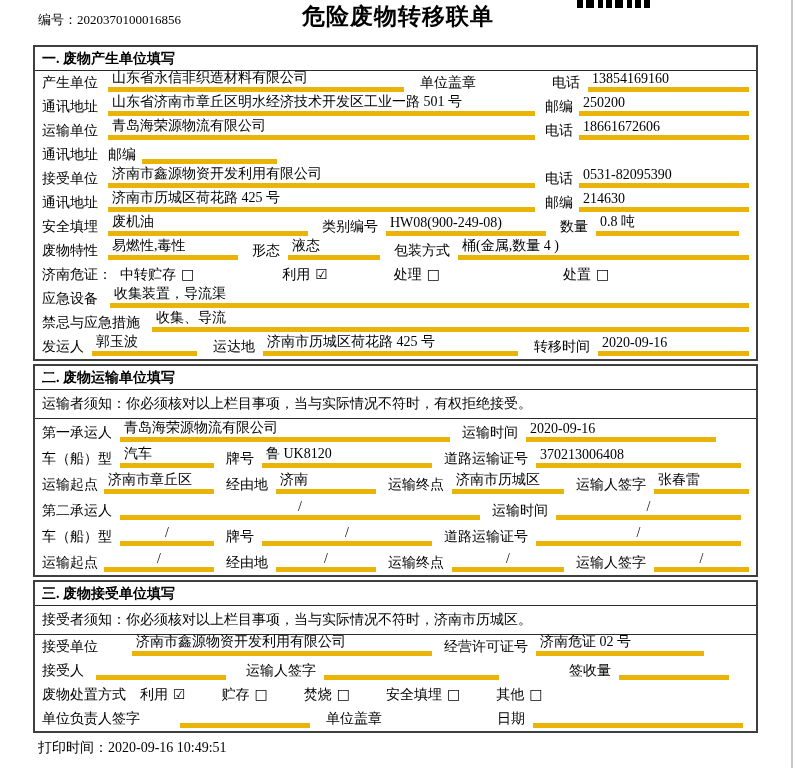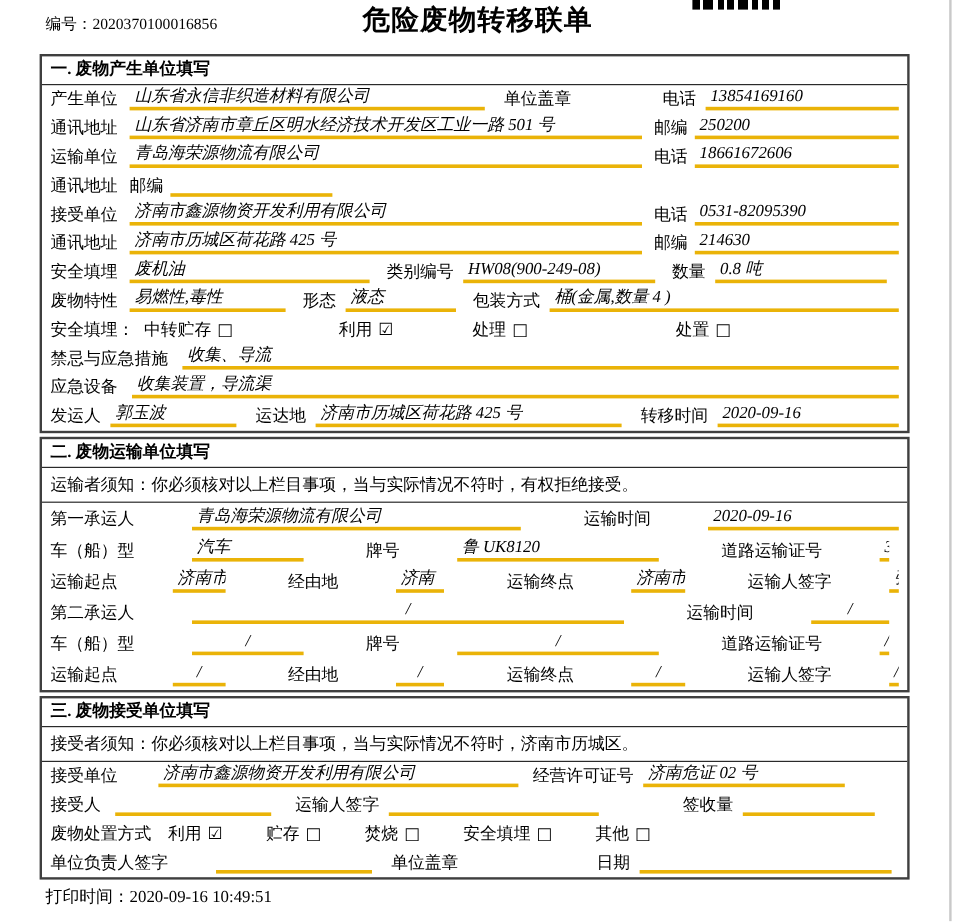--- a/index.html
+++ b/index.html
@@ -16,23 +16,23 @@
   .doc-title { position:absolute; left:0; right:0; top:1px; text-align:center; font-size:23px; font-weight:bold; letter-spacing:1px; }
   .qr { position:absolute; left:577px; top:0; width:73px; height:8px;
         background:
           repeating-linear-gradient(90deg,#000 0 6px,#fff 6px 9px,#000 9px 17px,#fff 17px 21px,#000 21px 26px,#fff 26px 29px);
   }
   
   .sec { margin:0 0 3px 33px; width:725px; box-sizing:border-box; border:2px solid #3f3f3f; background:#fff; }
   .sec-title { font-weight:bold; font-size:14px; padding:3px 7px 2px 7px; border-bottom:1px solid #2a2a2a; height:18px; line-height:18px; }
   .notice { height:28px; display:flex; align-items:center; padding:0 7px; border-bottom:1px solid #2a2a2a; white-space:nowrap; }
   .row { display:flex; align-items:flex-end; height:24px; padding:0 7px 3px 7px; box-sizing:border-box; white-space:nowrap; }
-  .s2 .row { height:26px;gap:40px; }
+  .s2 .row { height:26px; }
   .lbl { flex:none; }
-  .val { border-bottom:3px solid #eab308; padding:0 4px 0 4px; box-sizing:border-box; min-height:17px; overflow:hidden;font-style:italic; }
+  .val { border-bottom:5px solid #eab308; padding:0 4px 0 4px; box-sizing:border-box; min-height:17px; overflow:hidden; }
   .grow { flex:1; }
   .slash { text-align:center; }
   .box { font-family:"DejaVu Sans",sans-serif; font-size:14px; margin-left:5px; }
   .opt { flex:none; }
   
   .footer { margin:6px 0 0 38px; white-space:nowrap; }
 </style>
 </head>
 <body>
 
@@ -102,36 +102,36 @@
     <div class="row">
       <span class="lbl" style="width:66px">废物特性</span>
       <span class="val" style="width:130px">易燃性,毒性</span>
       <span class="lbl" style="margin-left:14px">形态</span>
       <span class="val" style="width:92px;margin-left:8px">液态</span>
       <span class="lbl" style="margin-left:14px">包装方式</span>
       <span class="val grow" style="margin-left:8px">桶(金属,数量 4 )</span>
     </div>
 
     <div class="row">
-      <span class="lbl">安全填埋：</span>
+      <span class="lbl">济南危证：</span>
       <span class="opt" style="margin-left:8px"><span>中转贮存</span><span class="box">□</span></span>
       <span class="opt" style="margin-left:88px"><span>利用</span><span class="box">☑</span></span>
       <span class="opt" style="margin-left:66px"><span>处理</span><span class="box">□</span></span>
       <span class="opt" style="margin-left:123px"><span>处置</span><span class="box">□</span></span>
     </div>
 
 
     <div class="row">
+      <span class="lbl" style="margin-right:12px">应急设备</span>
+      <span class="val grow">收集装置，导流渠</span>
+    </div>
+
+    <div class="row">
       <span class="lbl" style="margin-right:12px">禁忌与应急措施</span>
       <span class="val grow">收集、导流</span>
-    </div>
-
-    <div class="row">
-      <span class="lbl" style="margin-right:12px">应急设备</span>
-      <span class="val grow">收集装置，导流渠</span>
     </div>
 
     <div class="row">
       <span class="lbl" style="width:42px">发运人</span>
       <span class="val" style="width:105px;margin-left:8px">郭玉波</span>
       <span class="lbl" style="margin-left:16px">运达地</span>
       <span class="val" style="width:255px;margin-left:8px">济南市历城区荷花路 425 号</span>
       <span class="lbl" style="margin-left:16px">转移时间</span>
       <span class="val grow" style="margin-left:8px">2020-09-16</span>
     </div>

